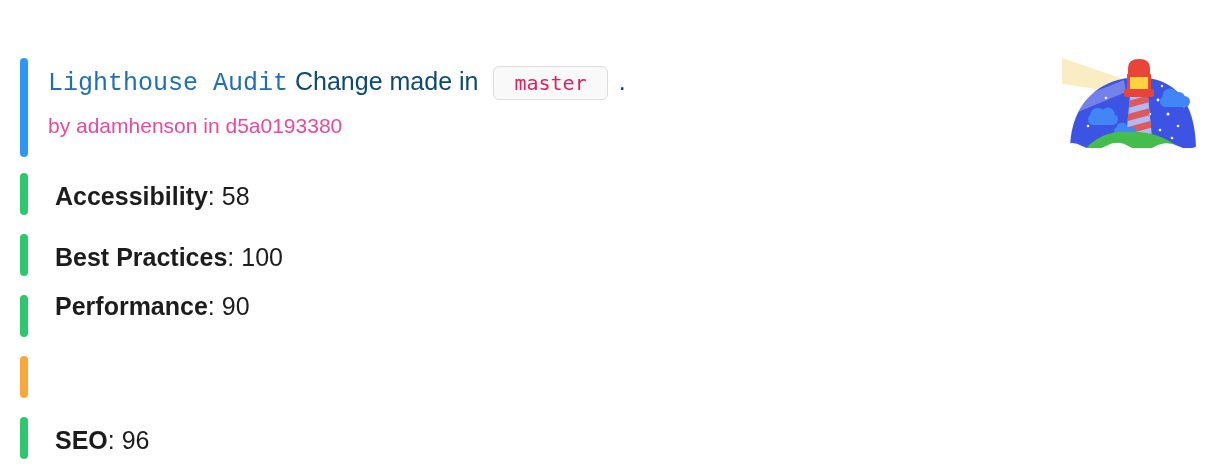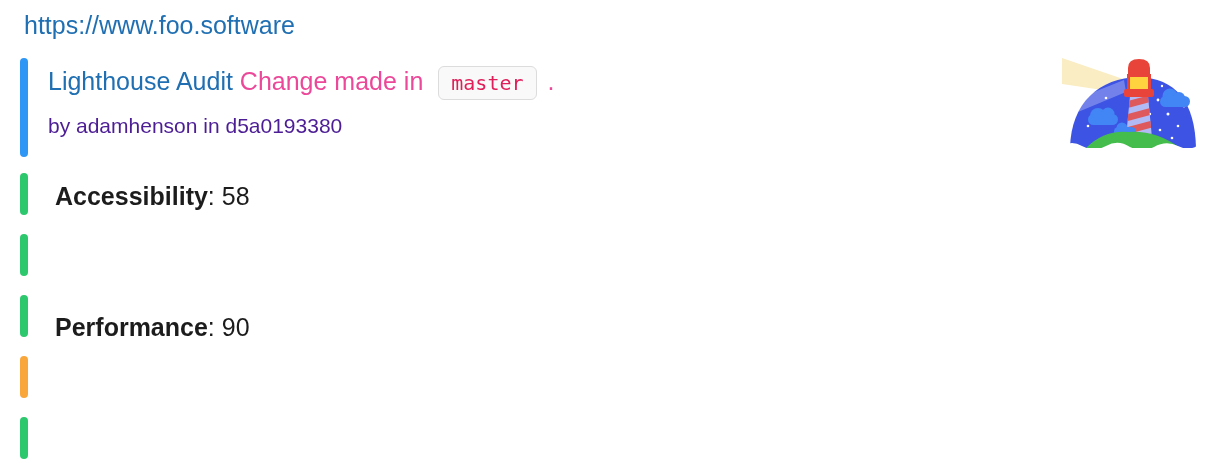--- a/index.html
+++ b/index.html
@@ -12,54 +12,53 @@
     color:#1f6fb2;text-decoration:none;cursor:pointer;
   }
   .att-bar{
     position:absolute;left:20px;width:8px;border-radius:8px;
   }
   .bar-main{top:58px;height:99px;}
   .att-title{
     position:absolute;left:48px;top:64px;font-size:25px;line-height:34px;white-space:nowrap;
   }
   .title-link{color:#1f6fb2;text-decoration:none;cursor:pointer;}
-  .title-text{color:#ec4899;}
+  .title-text{color:#0c4a6e;}
   .code-badge{
     display:inline-block;font-family:"DejaVu Sans Mono","Liberation Mono",monospace;
     font-size:20px;line-height:24px;color:#e01e5a;background:#f9f9f9;
-    border:1px solid #dcdcdc;border-radius:6px;padding:4px 12px;margin:0 4px 0 8px;
+    border:1px solid #dcdcdc;border-radius:6px;padding:4px 20px;margin:0 4px 0 8px;
     vertical-align:baseline;
   }
   .att-byline{
     position:absolute;left:48px;top:113px;font-size:21px;line-height:26px;color:#717274;white-space:nowrap;
   }
   .logo{position:absolute;left:1062px;top:56px;width:140px;height:100px;cursor:pointer;}
   .score-row-text{
     position:absolute;left:55px;font-size:25px;line-height:30px;white-space:nowrap;color:#1d1c1d;
   }
   .score-label{font-weight:bold;margin-top:32px;}
   .score-bar{position:absolute;left:20px;width:8px;height:42px;border-radius:8px;}
 </style>
 </head>
 <body>
 
 <div class="canvas">
 
-  <a class="url-link" style="color: rgb(31, 111, 178);">https://www.foo.software</a>
 
   <div class="att-bar bar-main" style="background: rgb(46, 150, 245);"></div>
 
   <div class="att-title">
-    <a class="title-link" style="color: rgb(31, 111, 178);">Lighthouse Audit</a>
+    <a class="title-link" style="color: rgb(31, 111, 178); font-family: Liberation Mono, monospace;">Lighthouse Audit</a>
     <span class="title-text">Change made in</span>
     <span class="code-badge" style="color: rgb(224, 30, 90);">master</span>
     <span class="title-text">.</span>
   </div>
 
-  <div class="att-byline" style="color: #4c1d95;">by adamhenson in d5a0193380</div>
+  <div class="att-byline" style="color: #ec4899;">by adamhenson in d5a0193380</div>
 
   <svg class="logo" viewBox="0 0 140 100" xmlns="http://www.w3.org/2000/svg">
 
     <polygon points="64,24 0,2 0,28 54,36" fill="#FAEDC3"></polygon>
 
     <path d="M8,92 C9,46 38,22 76,21 C114,22 133,46 134,92 Z" fill="#3D53E4"></path>
 
     <polygon points="62,24 12,44 16,56 64,36" fill="rgba(255,255,255,0.28)"></polygon>
 
     <g fill="#ffffff">
@@ -113,23 +112,29 @@
 
     <path d="M0,100 L0,90 Q10,84 20,90 Q32,97 44,90 Q56,83 68,91 Q80,98 92,91 Q104,84 116,90 Q128,96 138,88 L140,87 L140,100 Z" fill="#ffffff"></path>
   </svg>
 
   <div class="score-bar" style="top: 173px; background: rgb(45, 199, 109);"></div>
   <div class="score-row-text" style="top:181px">
     <span class="score-label">Accessibility</span><span>: </span><span>58</span>
   </div>
 
   <div class="score-bar" style="top: 234px; background: rgb(45, 199, 109);"></div>
+  <div class="score-row-text" style="top:242px">
+    <span class="score-label">Best Practices</span><span>: </span><span>100</span>
+  </div>
 
   <div class="score-bar" style="top: 295px; background: rgb(45, 199, 109);"></div>
-  <div class="score-row-text" style="top:312px">
+  <div class="score-row-text" style="top:291px">
     <span class="score-label">Performance</span><span>: </span><span>90</span>
   </div>
 
   <div class="score-bar" style="top: 356px; background: rgb(249, 167, 59);"></div>
 
   <div class="score-bar" style="top: 417px; background: rgb(45, 199, 109);"></div>
+  <div class="score-row-text" style="top:425px">
+    <span class="score-label">SEO</span><span>: </span><span>96</span>
+  </div>
 
 </div>
 
 </body></html>

